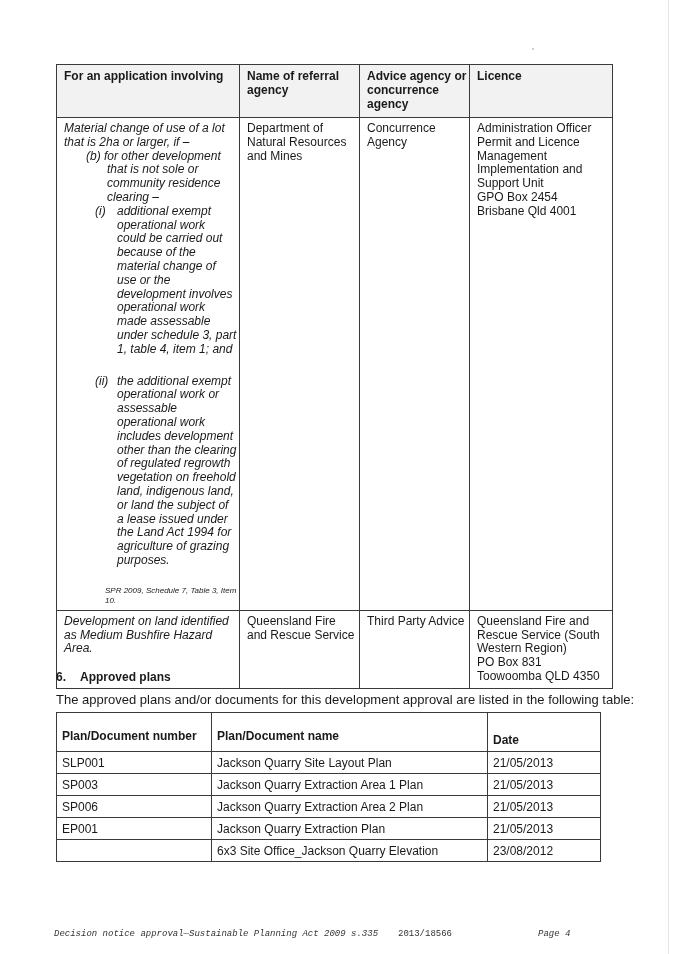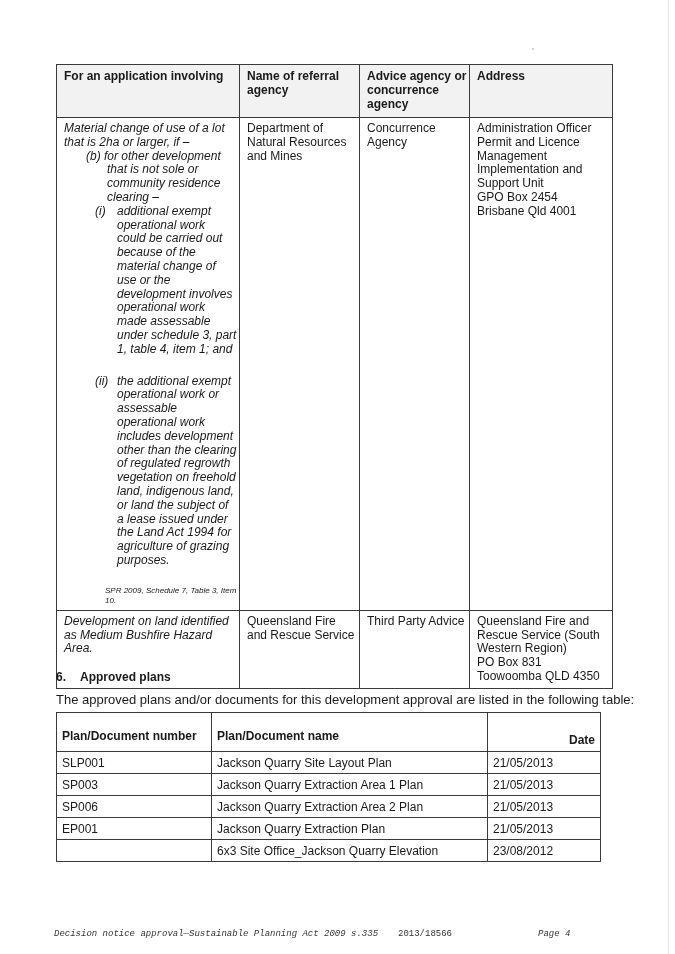--- a/index.html
+++ b/index.html
@@ -41,21 +41,21 @@
   .intro { position: absolute; left: 56px; top: 692px; font-size: 13px; }
 
   table.plans {
     position: absolute; left: 56px; top: 712px; width: 544px;
     border-collapse: collapse; table-layout: fixed; font-size: 12px;
   }
   table.plans th, table.plans td {
     border: 1px solid #3a3a3a; text-align: left; padding: 0 5px; height: 21px; vertical-align: middle;
   }
   table.plans th { font-weight: bold; height: 22px; padding-top: 8px; }
-  table.plans th.date-h { padding-top: 16px; text-align: right; }
+  table.plans th.date-h { padding-top: 16px; }
 
   .footer {
     position: absolute; top: 929px; left: 54px; width: 520px;
     font-family: "Liberation Mono", monospace; font-size: 9px; color: #333;
   }
   .footer .title { position: absolute; left: 0; font-style: italic; }
   .footer .ref { position: absolute; left: 344px; }
   .footer .page { position: absolute; left: 484px; font-style: italic; }
 </style>
 </head>
@@ -69,21 +69,21 @@
     <col style="width:183px">
       <col style="width:120px">
       <col style="width:110px">
       <col style="width:143px">
   </colgroup>
   <thead>
     <tr>
       <th style="height:44px">For an application involving</th>
       <th>Name of referral agency</th>
       <th>Advice agency or concurrence agency</th>
-      <th>Address</th>
+      <th>Licence</th>
     </tr>
   </thead>
   <tbody>
     <tr>
       <td class="first" style="height:431px">
         <div>Material change of use of a lot that is 2ha or larger, if –</div>
         <div class="ind-b">(b) for other development that is not sole or community residence clearing –</div>
         <div class="sub">
           <span class="num">(i)</span>
           <span class="txt">additional exempt operational work could be carried out because of the material change of use or the development involves operational work made assessable under schedule 3, part 1, table 4, item 1; and</span>

